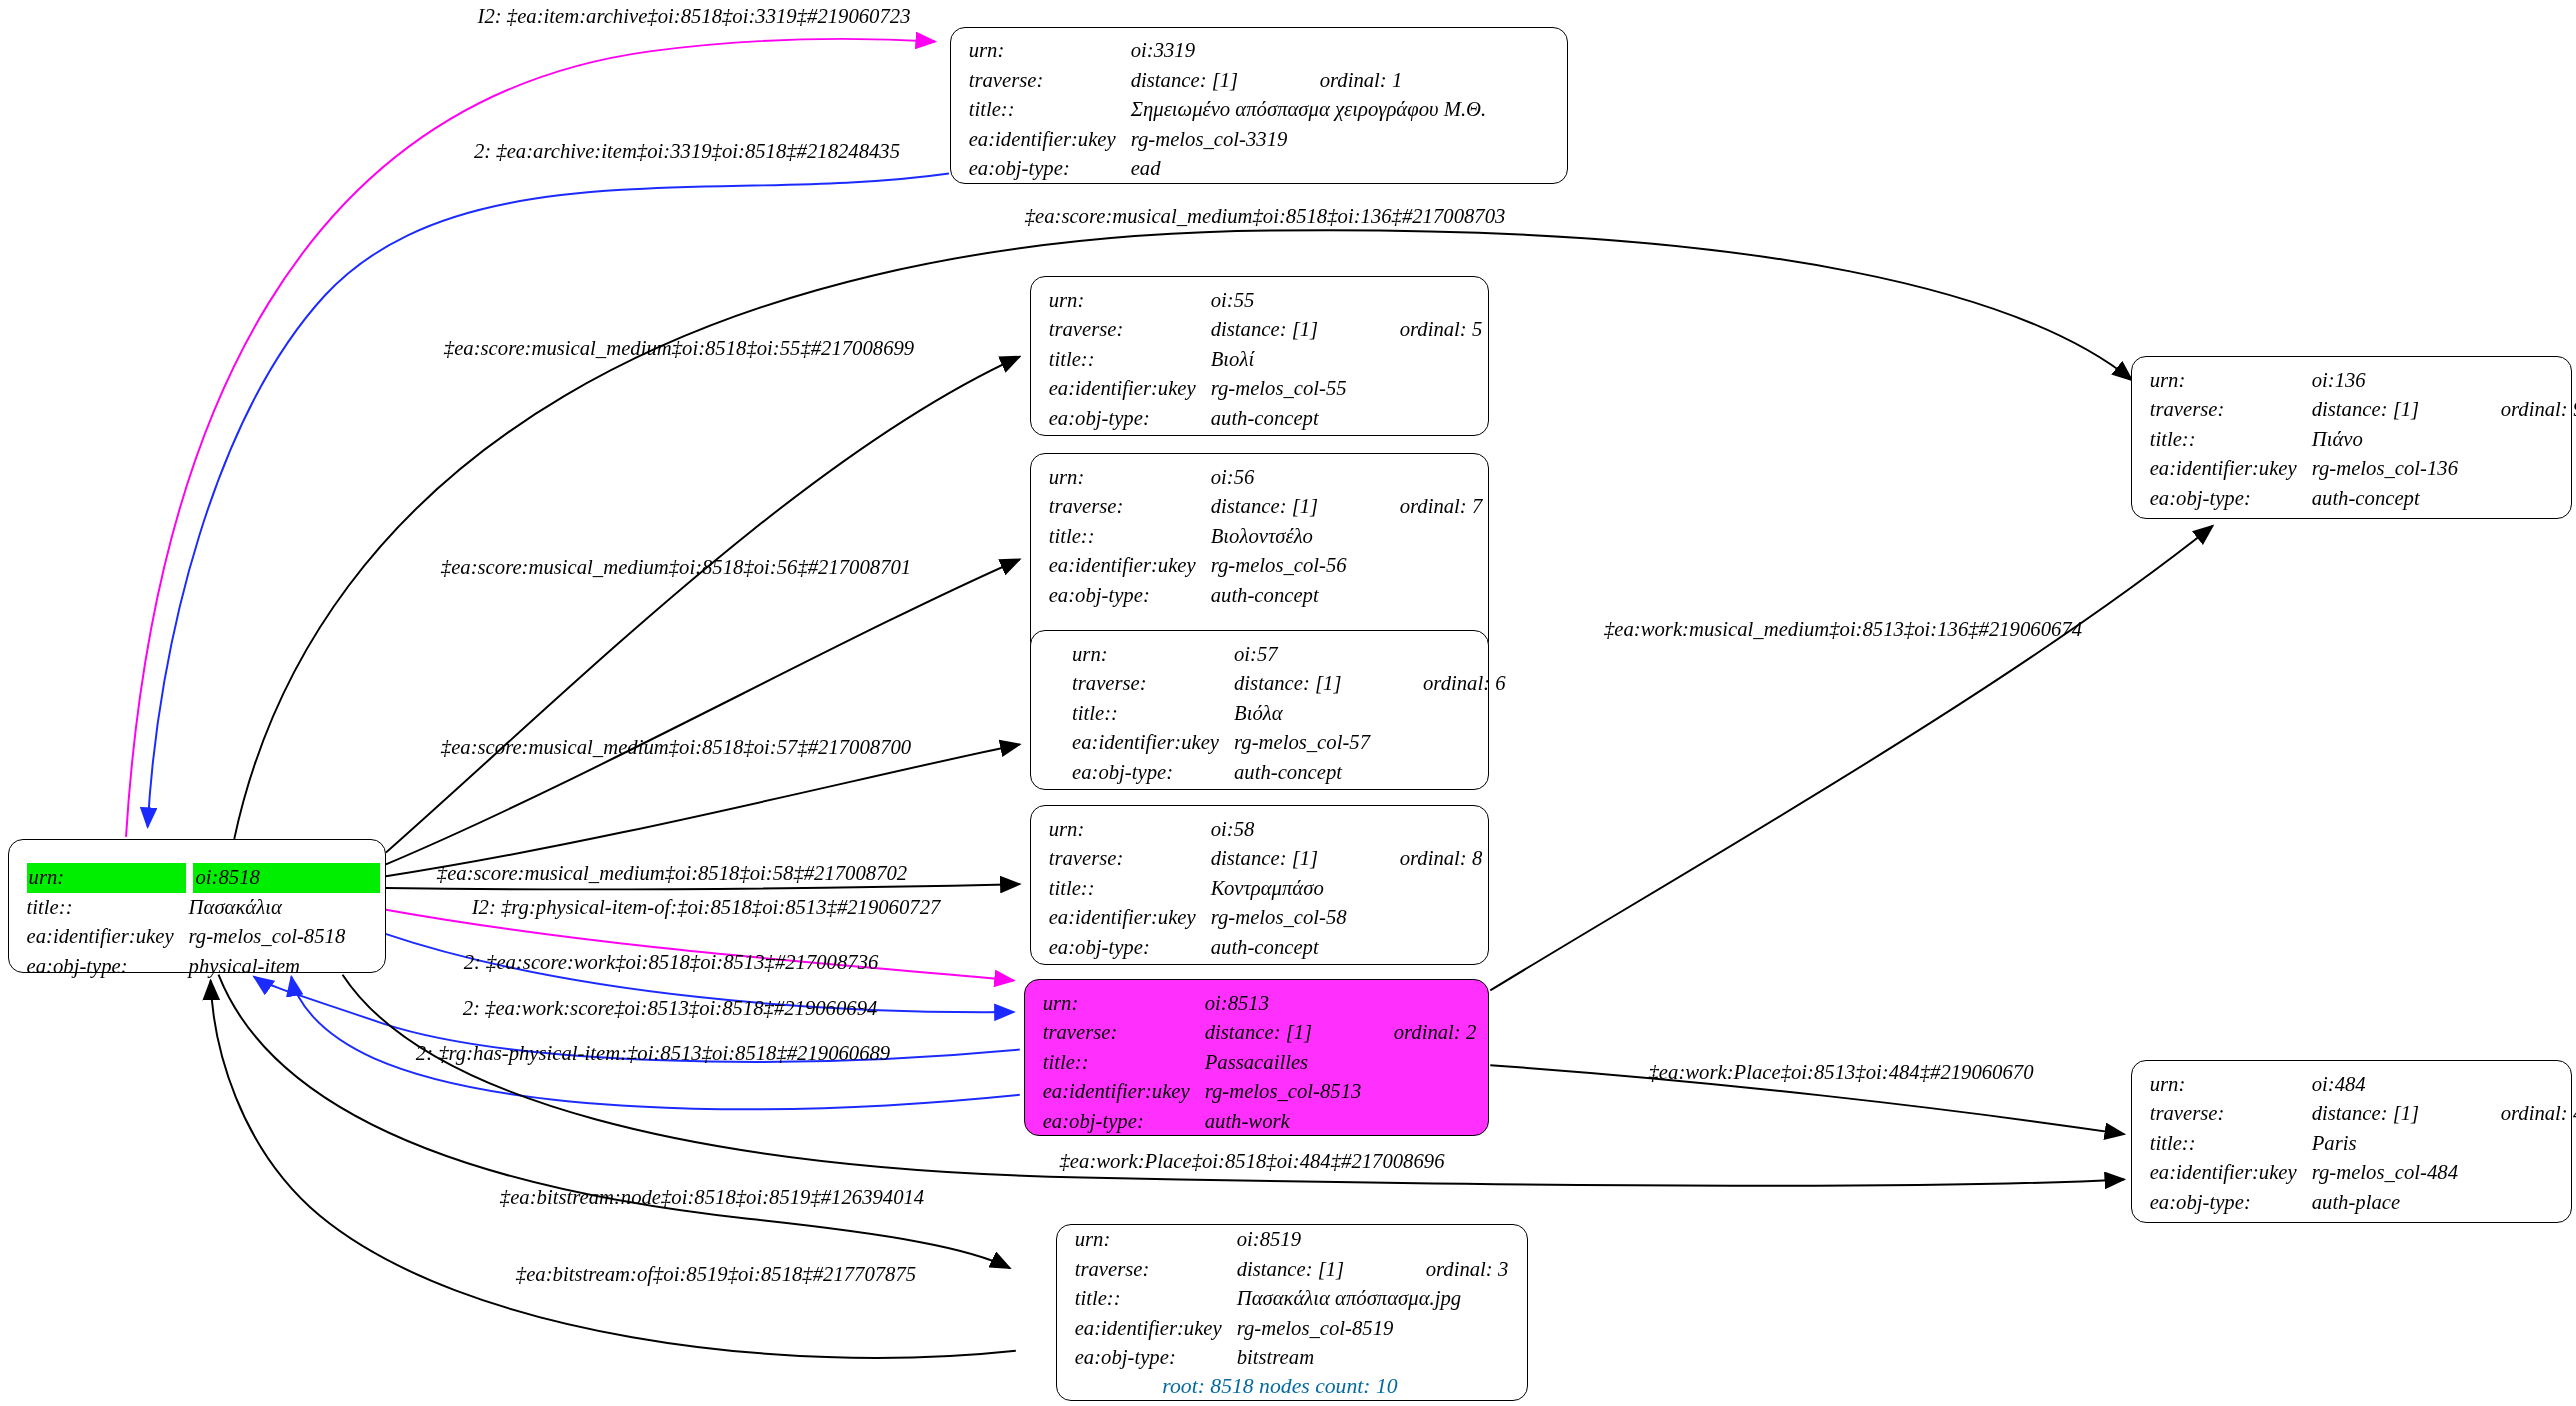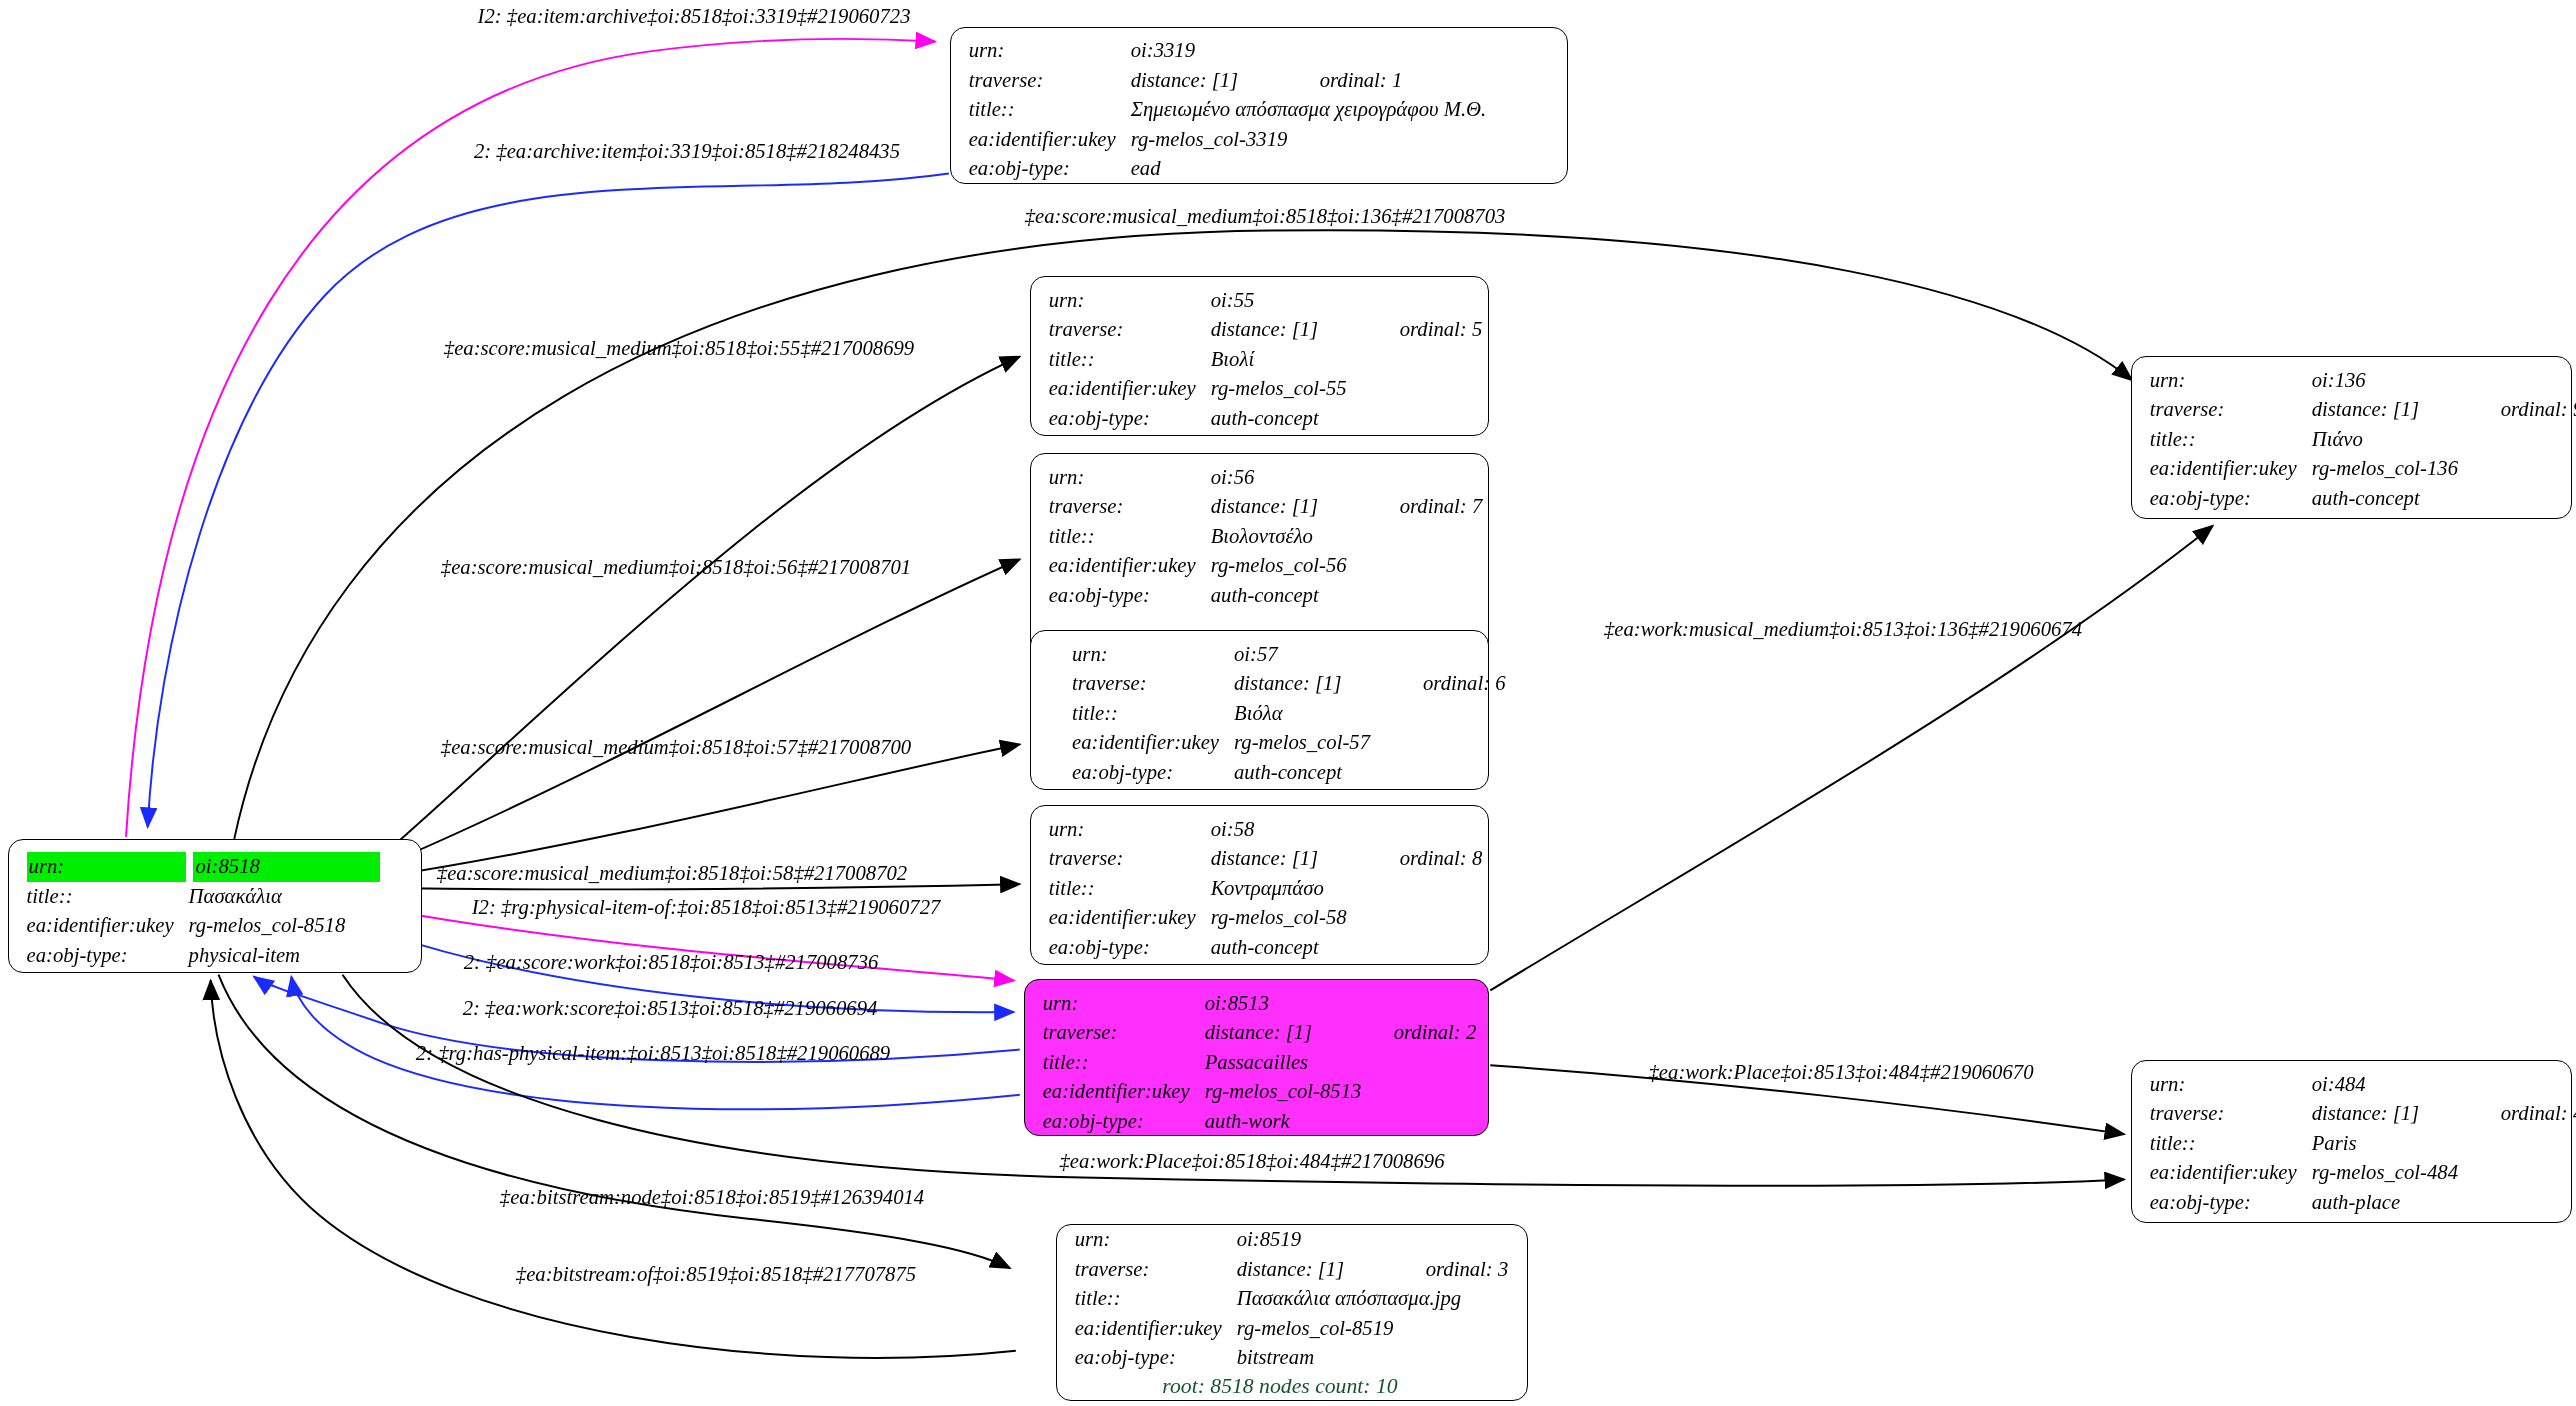--- a/index.html
+++ b/index.html
@@ -11,21 +11,21 @@
   .row{height:29.5px;line-height:29.5px;white-space:nowrap;}
   .k{display:inline-block;width:162px;}
   .vd{display:inline-block;width:189px;}
   .node-magenta{background:#ff30fe;}
   .hl{background:#00ee00;}
   .k.hl{width:159px;margin-right:7.9px;padding-left:2px;box-sizing:border-box;}
   .v.hl{display:inline-block;width:187px;padding-left:2px;box-sizing:border-box;}
   .elabel{position:absolute;transform:translateX(-50%);white-space:nowrap;
           font-size:20.7px;color:#000;}
   .caption{position:absolute;transform:translateX(-50%);white-space:nowrap;
-           font-size:21.7px;color:#14532d;}
+           font-size:21.7px;color:#0369a1;}
 </style>
 </head>
 <body>
 
 <div id="canvas">
 
   <svg id="edges" viewBox="0 0 2617 1429">
     <defs>
       <marker id="ab" markerWidth="11" markerHeight="9" refX="10" refY="4.5" orient="auto">
           <path d="M0,0 L11,4.5 L0,9 z" fill="#000000"></path>
@@ -65,21 +65,21 @@
   <div class="elabel" style="left:706px;top:896px;">I2: ‡rg:physical-item-of:‡oi:8518‡oi:8513‡#219060727</div>
   <div class="elabel" style="left:671px;top:951px;">2: ‡ea:score:work‡oi:8518‡oi:8513‡#217008736</div>
   <div class="elabel" style="left:670px;top:997px;">2: ‡ea:work:score‡oi:8513‡oi:8518‡#219060694</div>
   <div class="elabel" style="left:653px;top:1042px;">2: ‡rg:has-physical-item:‡oi:8513‡oi:8518‡#219060689</div>
   <div class="elabel" style="left:1843px;top:618px;">‡ea:work:musical_medium‡oi:8513‡oi:136‡#219060674</div>
   <div class="elabel" style="left:1841px;top:1061px;">‡ea:work:Place‡oi:8513‡oi:484‡#219060670</div>
   <div class="elabel" style="left:1252px;top:1150px;">‡ea:work:Place‡oi:8518‡oi:484‡#217008696</div>
   <div class="elabel" style="left:712px;top:1186px;">‡ea:bitstream:node‡oi:8518‡oi:8519‡#126394014</div>
   <div class="elabel" style="left:716px;top:1263px;">‡ea:bitstream:of‡oi:8519‡oi:8518‡#217707875</div>
 
-  <div class="node" style="left:7.9px;top:839px;width:414px;height:134px;padding-top:12px;">
+  <div class="node" style="left:7.9px;top:839px;width:378px;height:134px;padding-top:23px;">
     <div class="row"><span class="k hl">urn:</span><span class="v hl">oi:8518</span></div>
     <div class="row"><span class="k">title::</span><span class="v">Πασακάλια</span></div>
     <div class="row"><span class="k">ea:identifier:ukey</span><span class="v">rg-melos_col-8518</span></div>
     <div class="row"><span class="k">ea:obj-type:</span><span class="v">physical-item</span></div>
   </div>
 
   <div class="node" style="left:950px;top:26.6px;width:618px;height:157px;">
     <div class="row"><span class="k">urn:</span><span class="v">oi:3319</span></div>
     <div class="row"><span class="k">traverse:</span><span class="vd">distance: [1]</span><span class="vo">ordinal: 1</span></div>
     <div class="row"><span class="k">title::</span><span class="v">Σημειωμένο απόσπασμα χειρογράφου Μ.Θ.</span></div>

